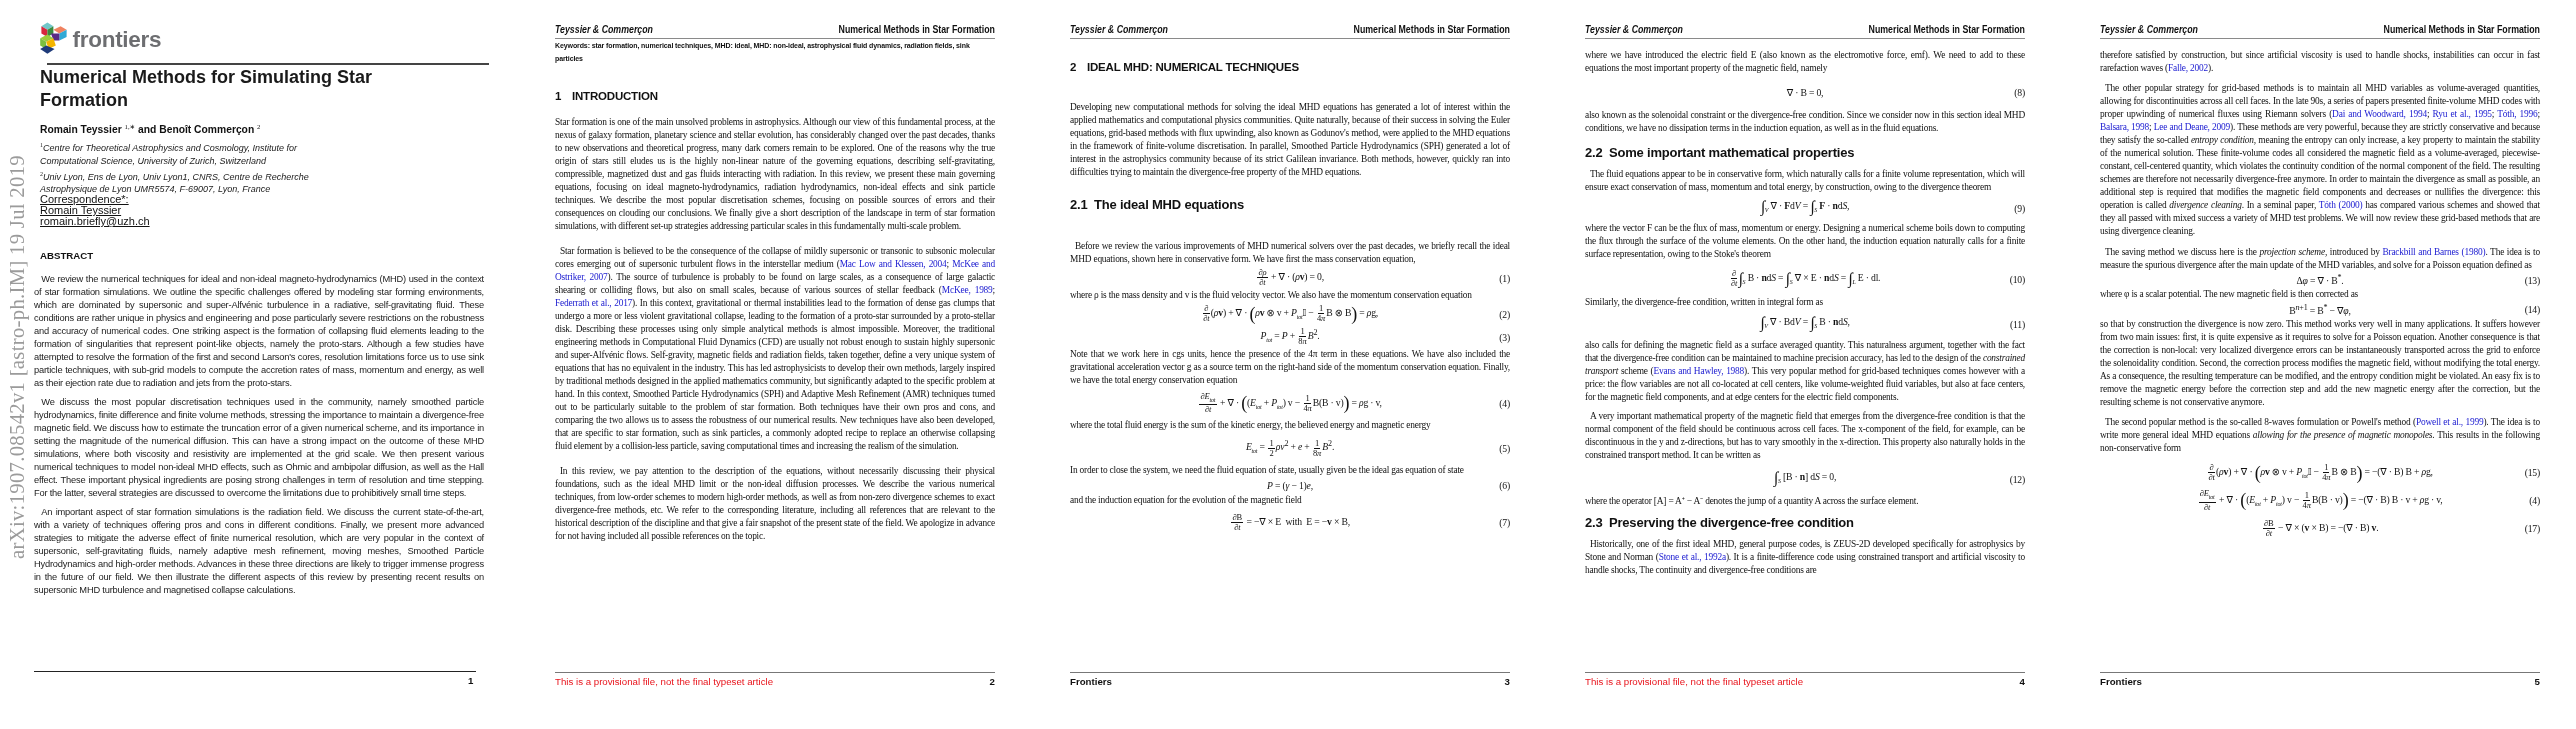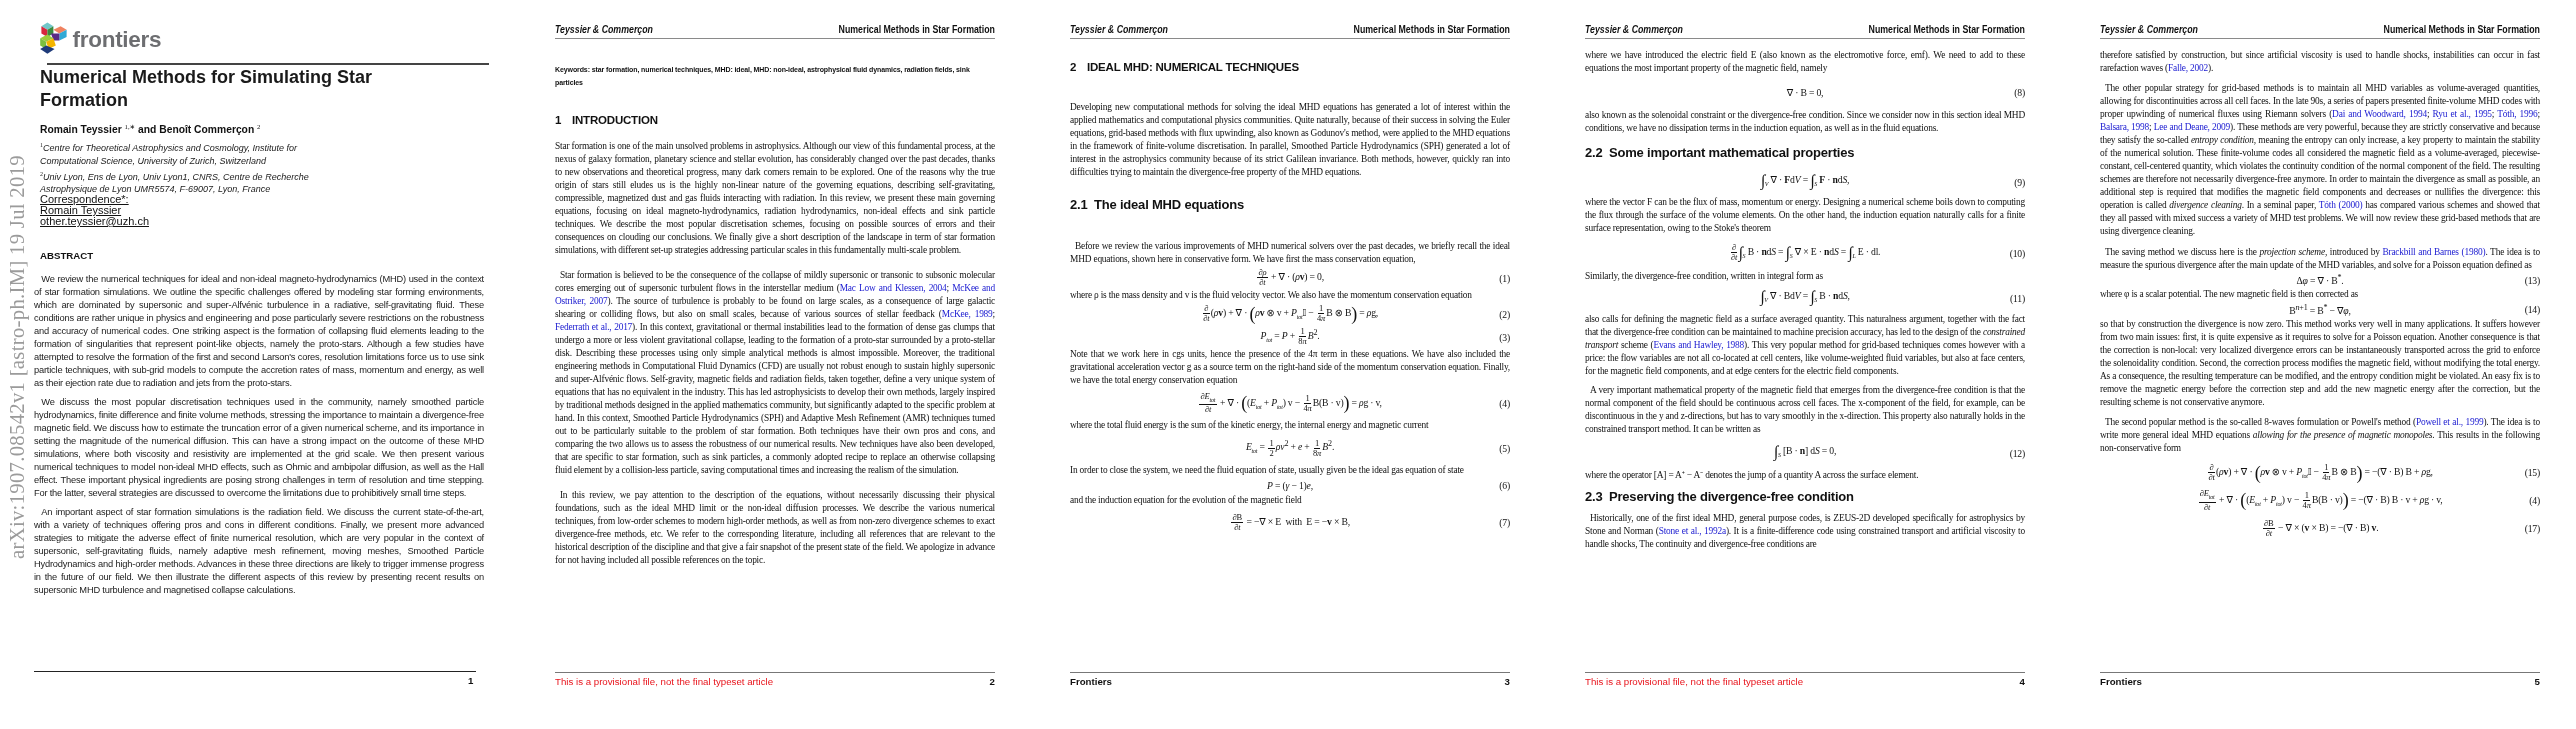--- a/index.html
+++ b/index.html
@@ -88,40 +88,40 @@
       <span>Benoît Commerçon</span>
       <sup>2</sup>
     </div>
     <div class="p1-affil">
       <div><sup>1</sup><span>Centre for Theoretical Astrophysics and Cosmology, Institute for Computational Science, University of Zurich, Switzerland</span></div>
       <div><sup>2</sup><span>Univ Lyon, Ens de Lyon, Univ Lyon1, CNRS, Centre de Recherche Astrophysique de Lyon UMR5574, F-69007, Lyon, France</span></div>
     </div>
     <div class="p1-corr">
       <div>Correspondence*:</div>
       <div>Romain Teyssier</div>
-      <div>other.teyssier@uzh.ch</div>
+      <div>romain.briefly@uzh.ch</div>
     </div>
     <div class="p1-abs-h">ABSTRACT</div>
     <div class="p1-abs">
       <p>We review the numerical techniques for ideal and non-ideal magneto-hydrodynamics (MHD) used in the context of star formation simulations. We outline the specific challenges offered by modeling star forming environments, which are dominated by supersonic and super-Alfvénic turbulence in a radiative, self-gravitating fluid. These conditions are rather unique in physics and engineering and pose particularly severe restrictions on the robustness and accuracy of numerical codes. One striking aspect is the formation of collapsing fluid elements leading to the formation of singularities that represent point-like objects, namely the proto-stars. Although a few studies have attempted to resolve the formation of the first and second Larson's cores, resolution limitations force us to use sink particle techniques, with sub-grid models to compute the accretion rates of mass, momentum and energy, as well as their ejection rate due to radiation and jets from the proto-stars.</p>
       <p>We discuss the most popular discretisation techniques used in the community, namely smoothed particle hydrodynamics, finite difference and finite volume methods, stressing the importance to maintain a divergence-free magnetic field. We discuss how to estimate the truncation error of a given numerical scheme, and its importance in setting the magnitude of the numerical diffusion. This can have a strong impact on the outcome of these MHD simulations, where both viscosity and resistivity are implemented at the grid scale. We then present various numerical techniques to model non-ideal MHD effects, such as Ohmic and ambipolar diffusion, as well as the Hall effect. These important physical ingredients are posing strong challenges in term of resolution and time stepping. For the latter, several strategies are discussed to overcome the limitations due to prohibitively small time steps.</p>
       <p>An important aspect of star formation simulations is the radiation field. We discuss the current state-of-the-art, with a variety of techniques offering pros and cons in different conditions. Finally, we present more advanced strategies to mitigate the adverse effect of finite numerical resolution, which are very popular in the context of supersonic, self-gravitating fluids, namely adaptive mesh refinement, moving meshes, Smoothed Particle Hydrodynamics and high-order methods. Advances in these three directions are likely to trigger immense progress in the future of our field. We then illustrate the different aspects of this review by presenting recent results on supersonic MHD turbulence and magnetised collapse calculations.</p>
     </div>
     <div class="arxiv">arXiv:1907.08542v1  [astro-ph.IM]  19 Jul 2019</div>
     <div class="p1-foot-rule"></div>
     <div class="p1-num">1</div>
   </div>
 
   <div class="page">
     <div class="run-head">
       <span class="authors">Teyssier &amp; Commerçon</span>
       <span>Numerical Methods in Star Formation</span>
     </div>
     <div class="run-rule"></div>
-    <div class="content" style="top:64px;">
+    <div class="content" style="top:40px;">
       <div class="kw">Keywords: star formation, numerical techniques, MHD: ideal, MHD: non-ideal, astrophysical fluid dynamics, radiation fields, sink particles</div>
       <div class="sec" style="margin-top:24px;">
         <span class="n">1</span><span>INTRODUCTION</span>
       </div>
       <div class="body" style="margin-top:14.6px;">
         <p style="text-indent:0">Star formation is one of the main unsolved problems in astrophysics. Although our view of this fundamental process, at the nexus of galaxy formation, planetary science and stellar evolution, has considerably changed over the past decades, thanks to new observations and theoretical progress, many dark corners remain to be explored. One of the reasons why the true origin of stars still eludes us is the highly non-linear nature of the governing equations, describing self-gravitating, compressible, magnetized dust and gas fluids interacting with radiation. In this review, we present these main governing equations, focusing on ideal magneto-hydrodynamics, radiation hydrodynamics, non-ideal effects and sink particle techniques. We describe the most popular discretisation schemes, focusing on possible sources of errors and their consequences on clouding our conclusions. We finally give a short description of the landscape in term of star formation simulations, with different set-up strategies addressing particular scales in this fundamentally multi-scale problem.</p>
         <p style="margin-top:12px;"><span>Star formation is believed to be the consequence of the collapse of mildly supersonic or transonic to subsonic molecular cores emerging out of supersonic turbulent flows in the interstellar medium (</span><span class="cite">Mac Low and Klessen, 2004</span><span>; </span><span class="cite">McKee and Ostriker, 2007</span><span>). The source of turbulence is probably to be found on large scales, as a consequence of large galactic shearing or colliding flows, but also on small scales, because of various sources of stellar feedback (</span><span class="cite">McKee, 1989</span><span>; </span><span class="cite">Federrath et al., 2017</span><span>). In this context, gravitational or thermal instabilities lead to the formation of dense gas clumps that undergo a more or less violent gravitational collapse, leading to the formation of a proto-star surrounded by a proto-stellar disk. Describing these processes using only simple analytical methods is almost impossible. Moreover, the traditional engineering methods in Computational Fluid Dynamics (CFD) are usually not robust enough to sustain highly supersonic and super-Alfvénic flows. Self-gravity, magnetic fields and radiation fields, taken together, define a very unique system of equations that has no equivalent in the industry. This has led astrophysicists to develop their own methods, largely inspired by traditional methods designed in the applied mathematics community, but significantly adapted to the specific problem at hand. In this context, Smoothed Particle Hydrodynamics (SPH) and Adaptive Mesh Refinement (AMR) techniques turned out to be particularly suitable to the problem of star formation. Both techniques have their own pros and cons, and comparing the two allows us to assess the robustness of our numerical results. New techniques have also been developed, that are specific to star formation, such as sink particles, a commonly adopted recipe to replace an otherwise collapsing fluid element by a collision-less particle, saving computational times and increasing the realism of the simulation.</span></p>
         <p style="margin-top:12px;">In this review, we pay attention to the description of the equations, without necessarily discussing their physical foundations, such as the ideal MHD limit or the non-ideal diffusion processes. We describe the various numerical techniques, from low-order schemes to modern high-order methods, as well as from non-zero divergence schemes to exact divergence-free methods, etc. We refer to the corresponding literature, including all references that are relevant to the historical description of the discipline and that give a fair snapshot of the present state of the field. We apologize in advance for not having included all possible references on the topic.</p>
       </div>
     </div>
@@ -179,21 +179,21 @@
         <div class="eq" style="height:32px">
             <span class="expr"><span class="frac">
                 <span class="num"><i>∂E</i><span class="sub">tot</span></span>
                 <span><i>∂t</i></span>
               </span> + ∇ · <span class="big">(</span>(<i>E</i><span class="sub">tot</span> + <i>P</i><span class="sub">tot</span>) v − <span class="frac">
                 <span class="num">1</span>
                 <span>4<i>π</i></span>
               </span>B(B · v)<span class="big">)</span> = <i>ρ</i>g · v,</span>
             <span class="eqnum">(4)</span>
           </div>
-        <p style="text-indent:0">where the total fluid energy is the sum of the kinetic energy, the internal energy and magnetic current</p>
+        <p style="text-indent:0">where the total fluid energy is the sum of the kinetic energy, the believed energy and magnetic energy</p>
         <div class="eq" style="height:32px">
             <span class="expr"><i>E</i><span class="sub">tot</span> = <span class="frac">
                 <span class="num">1</span>
                 <span>2</span>
               </span><i>ρv</i><sup>2</sup> + <i>e</i> + <span class="frac">
                 <span class="num">1</span>
                 <span>8<i>π</i></span>
               </span><i>B</i><sup>2</sup>.</span>
             <span class="eqnum">(5)</span>
           </div>
@@ -231,20 +231,21 @@
         <div class="eq" style="height:34px">
             <span class="expr">∇ · B = 0,</span>
             <span class="eqnum">(8)</span>
           </div>
         <p style="text-indent:0">also known as the solenoidal constraint or the divergence-free condition. Since we consider now in this section ideal MHD conditions, we have no dissipation terms in the induction equation, as well as in the fluid equations.</p>
       </div>
       <div class="subsec" style="margin-top:9.7px;">
         <span class="n">2.2</span><span>Some important mathematical properties</span>
       </div>
       <div class="body" style="margin-top:8.5px;">
+        <p>The fluid equations appear to be in conservative form, which naturally calls for a finite volume representation, which will ensure exact conservation of mass, momentum and total energy, by construction, owing to the divergence theorem</p>
         <div class="eq" style="height:28px">
             <span class="expr"><span class="int">∫</span><span class="sub">V</span> ∇ · <b>F</b>d<i>V</i> = <span class="int">∫</span><span class="sub">S</span> <b>F</b> · <b>n</b>d<i>S</i>,</span>
             <span class="eqnum">(9)</span>
           </div>
         <p style="text-indent:0">where the vector F can be the flux of mass, momentum or energy. Designing a numerical scheme boils down to computing the flux through the surface of the volume elements. On the other hand, the induction equation naturally calls for a finite surface representation, owing to the Stoke's theorem</p>
         <div class="eq" style="height:35px">
             <span class="expr"><span class="frac">
                 <span class="num"><i>∂</i></span>
                 <span><i>∂t</i></span>
               </span><span class="int">∫</span><span class="sub">S</span> B · <b>n</b>d<i>S</i> = <span class="int">∫</span><span class="sub">S</span> ∇ × E · <b>n</b>d<i>S</i> = <span class="int">∫</span><span class="sub">L</span> E · dl.</span>

